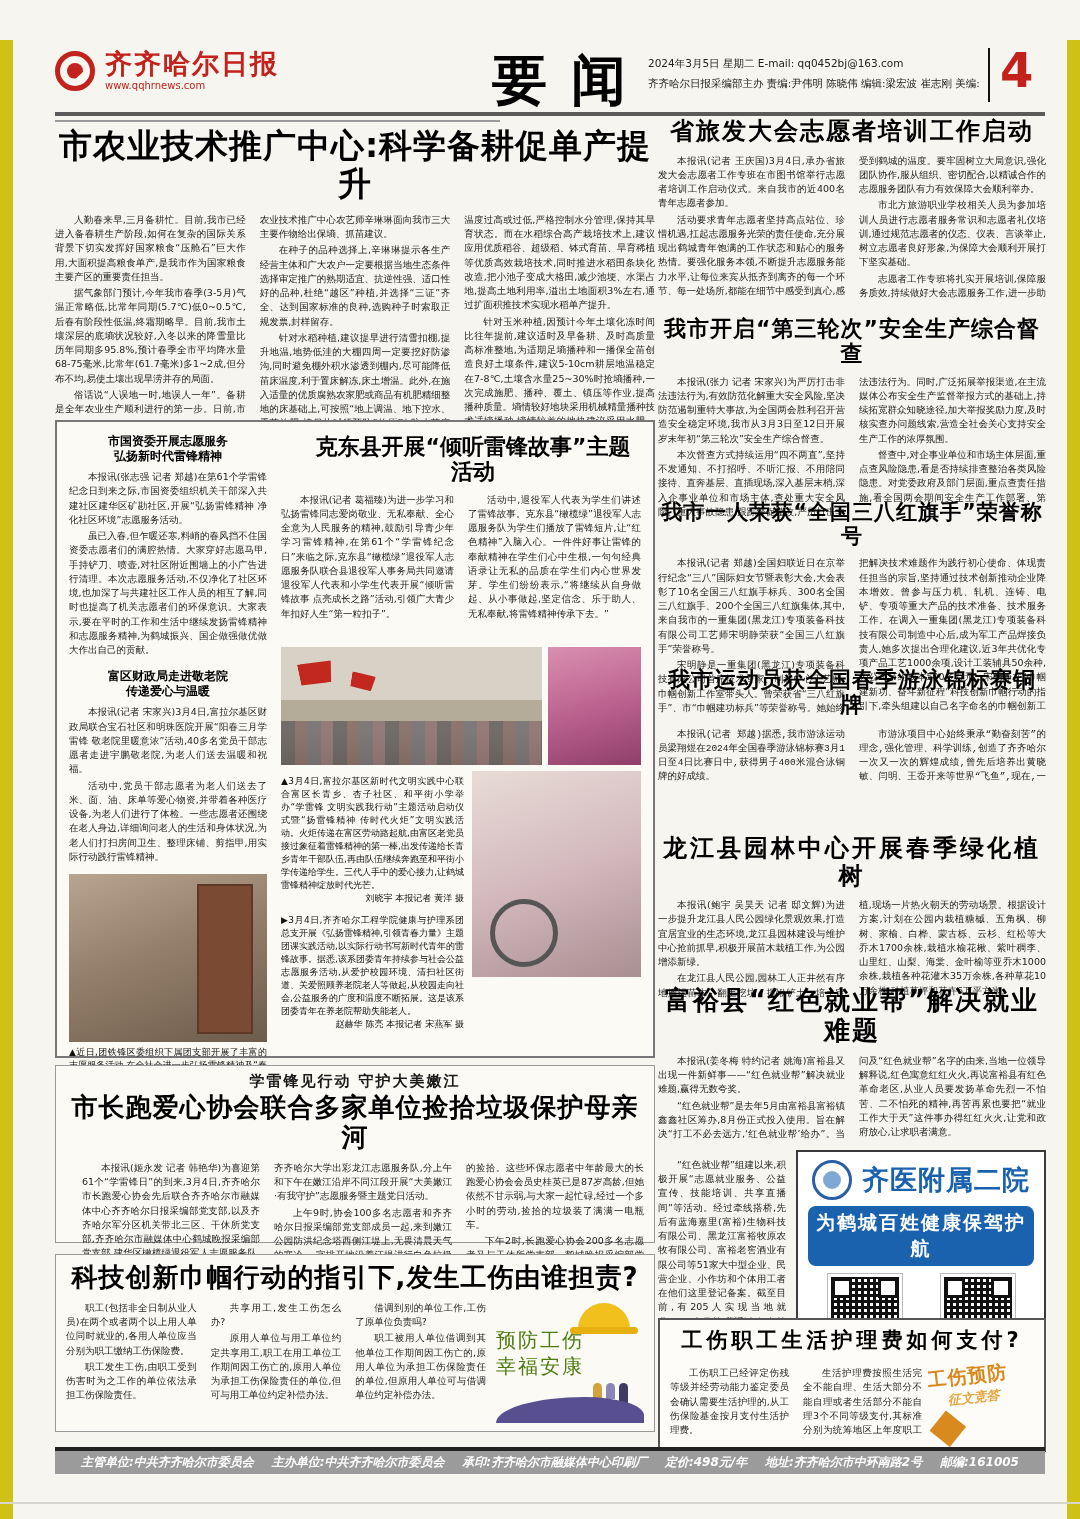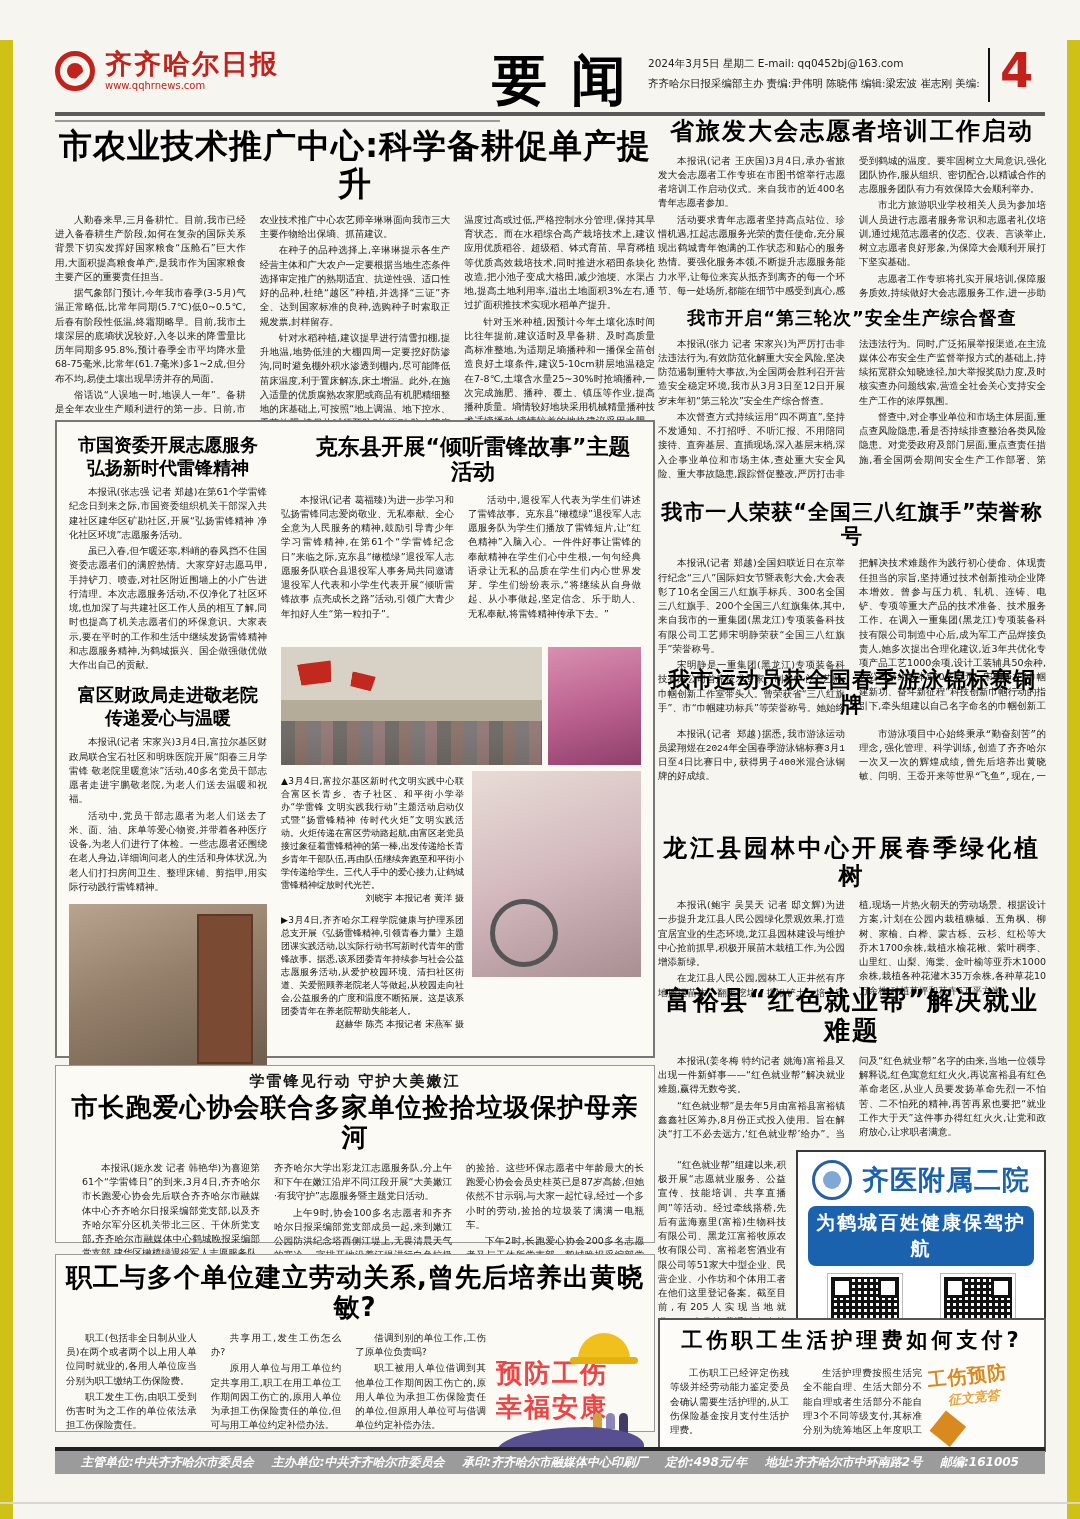--- a/index.html
+++ b/index.html
@@ -35,21 +35,21 @@
 
   
   #lead{left:55px;top:127px;width:600px;}
   #lead .art-title{font-size:33px;letter-spacing:1px;}
   #lead .body-sm{height:224px;margin-top:10px;}
 
   
   .r-art{left:658px;width:388px;}
   .r-art .body-sm{margin-top:8px;}
   #a1{top:118px;} #a1 .art-title{font-size:24px;letter-spacing:2px;} #a1 .body-sm{height:148px;}
-  #a2{top:308px;} #a2 .art-title{font-size:18px;letter-spacing:1px;} #a2 .body-sm{height:150px;}
+  #a2{top:308px;} #a2 .art-title{font-size:22px;letter-spacing:1px;margin-top:8px;} #a2 .body-sm{height:150px;}
   #a3{top:500px;} #a3 .art-title{font-size:21px;letter-spacing:1px;} #a3 .body-sm{height:168px;}
   #a4{top:669px;font-family:Liberation Mono, monospace;} #a4 .art-title{font-size:22px;letter-spacing:1px;} #a4 .body-sm{height:84px;}
   #a5{top:835px;} #a5 .art-title{font-size:24px;letter-spacing:3px;} #a5 .body-sm{height:112px;}
   #a6{top:986px;} #a6 .art-title{font-size:26px;letter-spacing:2px;} 
   #a6 .block1{height:92px;margin-top:8px;}
   #a6 .row{display:flex;gap:10px;margin-top:4px;}
   #a6 .narrow{width:128px;height:198px;}
   
   .ad-box{flex:1;border:2px solid #3a3a3a;background:#fff;padding:8px 10px;}
   .ad-head{display:flex;align-items:center;justify-content:center;gap:10px;}
@@ -74,21 +74,21 @@
   #a7 .txt{width:252px;height:72px;}
   .orange-art{width:104px;position:relative;transform:rotate(-6deg);margin-top:4px;}
   .orange-l1{color:#d98a1f;font-size:19px;font-weight:900;letter-spacing:1px;}
   .orange-l2{color:#e8a43c;font-size:13px;font-style:italic;font-weight:bold;margin-left:18px;}
   .orange-diamond{width:26px;height:26px;background:#d98a1f;transform:rotate(45deg);margin:6px 0 0 2px;}
 
   
   #vbox{left:55px;top:420px;width:600px;height:638px;border:2px solid #777;background:#fbfaf5;padding:12px;display:flex;gap:14px;}
   .v-left{width:198px;flex:0 0 auto;}
   .v-right{flex:1;min-width:0;}
-  .v-title{font-weight:900;text-align:center;font-size:18px;line-height:1.25;color:#000;}
+  .v-title{font-weight:900;text-align:center;font-size:12px;line-height:1.25;color:#000;}
   .v-left .body-sm{margin-top:6px;}
   .photo{position:relative;width:100%;overflow:hidden;}
   .ph-indoor{height:168px;background:linear-gradient(160deg,#b9a58f 0%,#947f6a 45%,#6d5c4c 100%);margin-top:8px;}
   .ph-indoor::before{content:"";position:absolute;right:14px;top:10px;bottom:8px;width:52px;background:#7a4a33;border:2px solid #5d3826;}
   .caption{font-size:9px;line-height:1.45;color:#111;margin-top:4px;text-align:justify;}
   .cap-credit{display:block;text-align:right;font-size:9px;color:#111;}
   .kd-title{font-size:22px;margin-left:24px;} 
   .v-right .body-sm{margin-top:8px;height:148px;}
   .ph-row{display:flex;gap:6px;margin-top:6px;}
   .ph-outdoor{flex:2.8;height:118px;background:linear-gradient(180deg,#d8d2c6 0 45%,#b5ab99 45% 72%,#9c917e 100%);}
@@ -110,21 +110,21 @@
   #river .body-sm{height:112px;margin-top:8px;margin-left:16px;}
 
   
   #injury{left:55px;top:1254px;width:600px;height:178px;border:1px solid #999;background:#fbfaf5;padding:8px 10px;}
   #injury .art-title{font-size:26px;letter-spacing:1px;}
   #injury .flex{display:flex;gap:10px;margin-top:8px;}
   #injury .txt{width:420px;height:118px;}
   .purple-art{flex:1;position:relative;height:122px;overflow:hidden;}
   .hat{position:absolute;right:14px;top:2px;width:52px;height:26px;background:#f2c01d;border-radius:52px 52px 0 0;}
   .hat::after{content:"";position:absolute;left:-8px;bottom:-5px;width:68px;height:7px;background:#e5b010;border-radius:4px;}
-  .purple-l{color:#ef4444;font-size:26px;font-weight:700;letter-spacing:2px;line-height:1.3;}
+  .purple-l{color:#4d7c0f;font-size:20px;font-weight:400;letter-spacing:2px;line-height:1.3;}
   .purple-hill{position:absolute;bottom:0;left:0;right:0;height:26px;background:#584f91;border-radius:60% 40% 0 0/100% 70% 0 0;}
   .fam{position:absolute;bottom:18px;right:16px;display:flex;gap:4px;}
   .fam i{display:block;width:9px;height:22px;border-radius:5px 5px 0 0;}
   .fam i:nth-child(1){background:#d4a13f;} .fam i:nth-child(2){background:#8c86b8;height:16px;} .fam i:nth-child(3){background:#3f3a66;}
 
   
   #footer{left:55px;top:1447px;width:990px;height:27px;background:#9b9b9b;border-top:4px solid #222;
           display:flex;align-items:center;justify-content:space-between;padding:0 26px;}
   #footer span{color:#fff;font-size:12px;font-weight:bold;font-style:italic;white-space:nowrap;}
   .bottom-line{left:0;top:1502px;width:1080px;height:2px;background:#d8d6cf;}
@@ -300,21 +300,21 @@
     <div class="kicker">学雷锋见行动 守护大美嫩江</div>
     <div class="art-title">市长跑爱心协会联合多家单位捡拾垃圾保护母亲河</div>
     <div class="body-sm cols3 plist">
         <p>本报讯(姬永发 记者 韩艳华)为喜迎第61个“学雷锋日”的到来,3月4日,齐齐哈尔市长跑爱心协会先后联合齐齐哈尔市融媒体中心齐齐哈尔日报采编部党支部,以及齐齐哈尔军分区机关带北三区、干休所党支部,齐齐哈尔市融媒体中心鹤城晚报采编部党支部,建华区橄榄绿退役军人志愿服务队,齐齐哈尔大学出彩龙江志愿服务队,分上午和下午在嫩江沿岸不同江段开展“大美嫩江·有我守护”志愿服务暨主题党日活动。</p>
         <p>上午9时,协会100多名志愿者和齐齐哈尔日报采编部党支部成员一起,来到嫩江公园防洪纪念塔西侧江堤上,无畏清晨天气的寒冷,一字排开地沿着江堤进行白色垃圾的捡拾。这些环保志愿者中年龄最大的长跑爱心协会会员史桂英已是87岁高龄,但她依然不甘示弱,与大家一起忙碌,经过一个多小时的劳动,捡拾的垃圾装了满满一电瓶车。</p>
         <p>下午2时,长跑爱心协会200多名志愿者又与干休所党支部、鹤城晚报采编部党支部、建华区退役军人志愿服务队、齐齐哈尔大学出彩龙江志愿服务队共5家单位,一起来到嫩江葫芦头江段进行“大美嫩江·有我守护”嫩江垃圾的捡拾。所有志愿者们分工协作,人人手拿垃圾袋,沿着嫩江堤捡拾白色垃圾,在南北距离3公里远的距离中进行清理,同样历时一个多小时的时间,将这一区域清理得干干净净,有效保护了母亲河嫩江。</p>
       </div>
   </div>
 
   <div class="abs" id="injury">
-    <div class="art-title">职工与多个单位建立劳动关系,曾先后培养出黄晓敏?</div>
+    <div class="art-title">科技创新巾帼行动的指引下,发生工伤由谁担责?</div>
     <div class="flex">
       <div class="body-sm cols3 plist txt">
           <p>职工(包括非全日制从业人员)在两个或者两个以上用人单位同时就业的,各用人单位应当分别为职工缴纳工伤保险费。</p>
           <p>职工发生工伤,由职工受到伤害时为之工作的单位依法承担工伤保险责任。</p>
           <p>共享用工,发生工伤怎么办?</p>
           <p>原用人单位与用工单位约定共享用工,职工在用工单位工作期间因工伤亡的,原用人单位为承担工伤保险责任的单位,但可与用工单位约定补偿办法。</p>
           <p>借调到别的单位工作,工伤了原单位负责吗?</p>
           <p>职工被用人单位借调到其他单位工作期间因工伤亡的,原用人单位为承担工伤保险责任的单位,但原用人单位可与借调单位约定补偿办法。</p>
         </div>
       <div class="purple-art">

